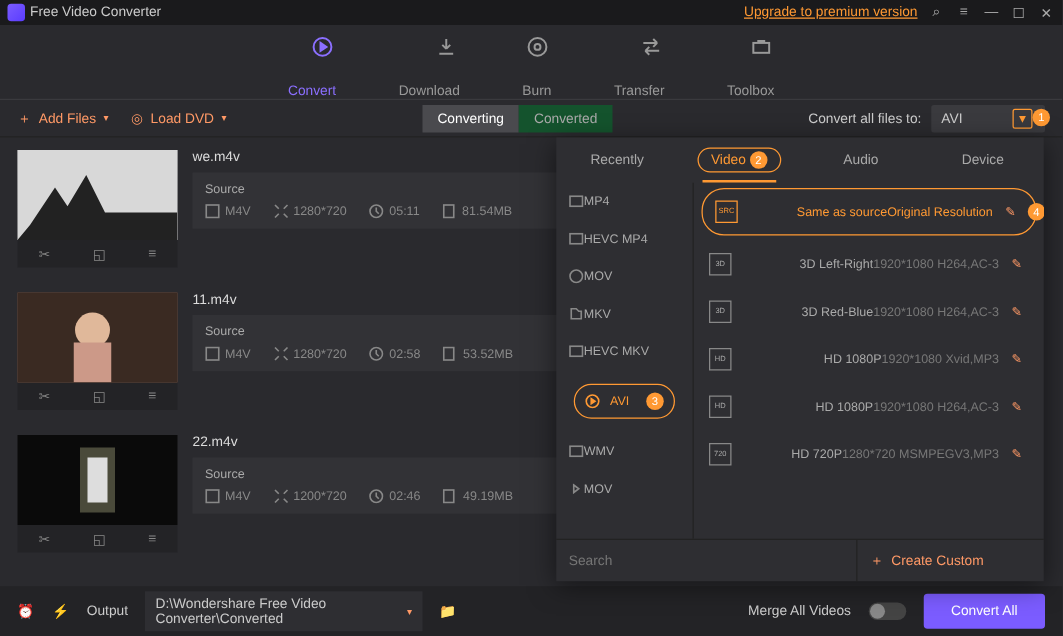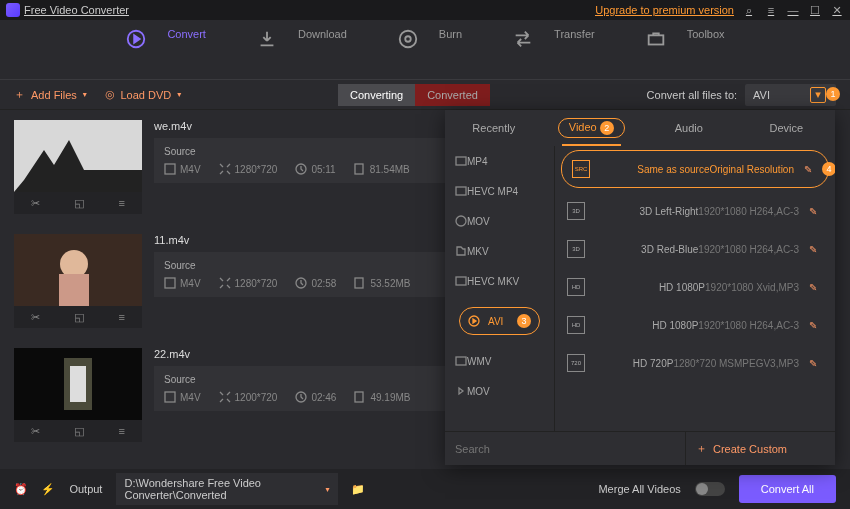--- a/index.html
+++ b/index.html
@@ -1,30 +1,30 @@
 <!DOCTYPE html>
 <html><head>
 <meta charset="utf-8">
 <style>
 *{margin:0;padding:0;box-sizing:border-box;font-family:Arial,sans-serif;}
 body{background:#2a2a2e;color:#ccc;font-size:11px;width:850px;height:509px;overflow:hidden;position:relative;}
-.titlebar{height:20px;background:#1a1a1c;display:flex;align-items:center;padding:0 6px;justify-content:space-between;text-decoration:underline;}
+.titlebar{height:20px;background:#1a1a1c;display:flex;align-items:center;padding:0 6px;justify-content:space-between;}
 .titlebar-left{display:flex;align-items:center;gap:4px;}
 .logo{width:14px;height:14px;background:linear-gradient(135deg,#7b5cff,#5a3cff);border-radius:3px;}
 .titlebar-right{display:flex;align-items:center;gap:8px;}
 .upgrade{color:#ff9933;text-decoration:underline;font-size:11px;}
 .win-btn{width:14px;height:14px;color:#aaa;display:inline-flex;align-items:center;justify-content:center;cursor:pointer;}
 .toptabs{height:60px;background:#2a2a2e;display:flex;justify-content:center;gap:50px;padding-top:8px;border-bottom:1px solid #3a3a3e;}
-.toptab{display:flex;flex-direction:row;align-items:flex-start;gap:20px;color:#999;cursor:pointer;}
+.toptab{display:flex;flex-direction:column;align-items:flex-end;gap:20px;color:#999;cursor:pointer;}
 .toptab.active{color:#8b6fff;}
 .toptab .ticon{width:22px;height:22px;}
 .toolbar{height:30px;display:flex;align-items:center;padding:0 14px;gap:18px;border-bottom:1px solid #222;}
 .tbtn{color:#ff9966;display:flex;align-items:center;gap:6px;cursor:pointer;}
 .segbtns{margin-left:auto;display:flex;border-radius:10px;}
-.segbtn{padding:5px 12px;background:#7f1d1d;color:#aaa;cursor:pointer;}
+.segbtn{padding:5px 12px;background:#14532d;color:#aaa;cursor:pointer;}
 .segbtn.active{background:#4a4a4e;color:#fff;}
 .convert-to{margin-left:auto;display:flex;align-items:center;gap:8px;}
 .fmt-dd{background:#3a3a3e;padding:3px 10px 3px 8px;border-radius:2px;display:flex;align-items:center;gap:40px;position:relative;}
 .fmt-caret{width:16px;height:16px;border:1px solid #ff9933;border-radius:2px;display:flex;align-items:center;justify-content:center;color:#ff9933;position:relative;}
 .marker{position:absolute;width:14px;height:14px;border-radius:50%;background:#ff9933;color:#fff;font-size:9px;display:flex;align-items:center;justify-content:center;}
 .filelist{position:absolute;top:110px;left:0;right:0;bottom:40px;}
 .fileitem{display:flex;padding:10px 14px;gap:12px;align-items:flex-start;}
 .thumb{width:128px;}
 .thumb-img{width:128px;height:72px;background:#111;position:relative;overflow:hidden;}
 .thumb-tools{height:22px;background:#232326;display:flex;justify-content:space-around;align-items:center;color:#888;}

